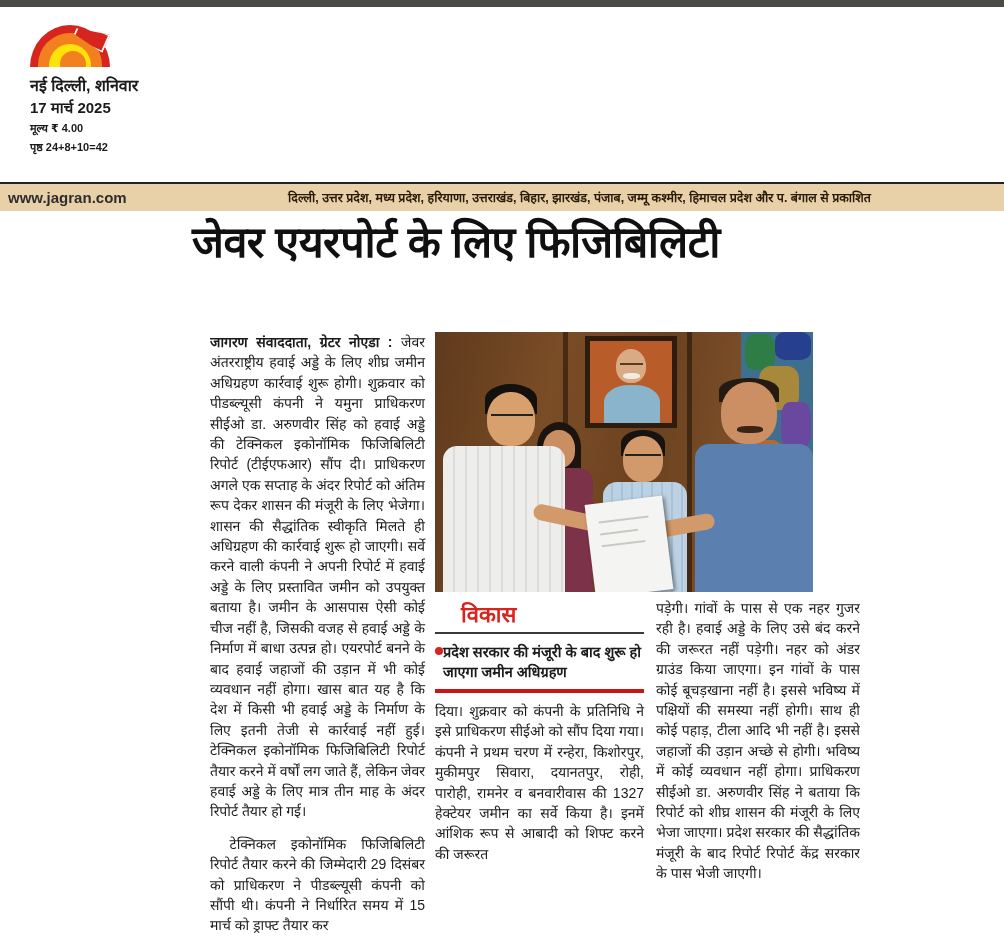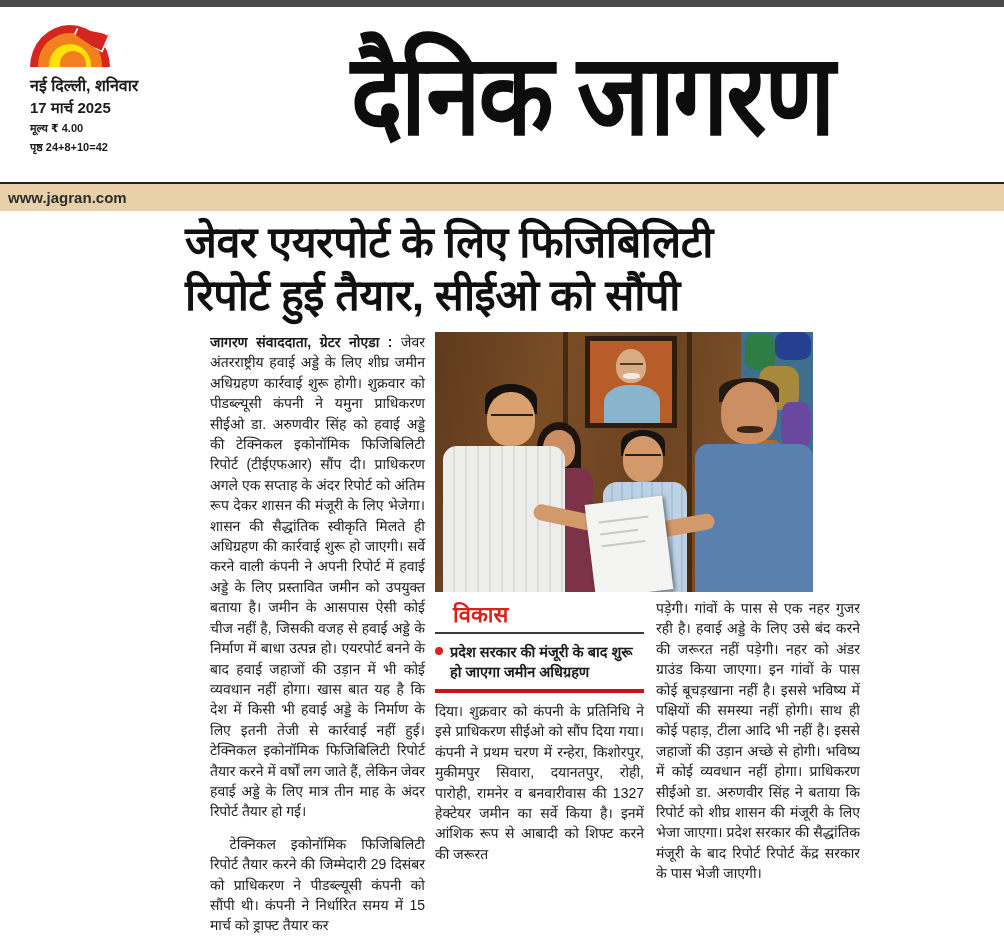--- a/index.html
+++ b/index.html
@@ -26,21 +26,21 @@
   .masthead-text { font-size:98px; font-weight:900; color:#0d0d0d; letter-spacing:-2px; line-height:1; transform:scaleY(1.15); white-space:nowrap; }
 
   .header-rule { position:absolute; top:182px; left:0; width:100%; height:2px; background:#222; }
 
   
   .strip { position:absolute; top:184px; left:0; width:100%; height:27px; background:#e8d0a8; display:flex; align-items:center; }
   .strip-site { flex:none; width:185px; padding-left:8px; font-weight:bold; font-size:15px; color:#2e2e2e; }
   .strip-pub { flex:1; text-align:center; font-weight:bold; font-size:12.5px; color:#2a1c08; padding-right:30px; }
 
   
-  .headline { position:absolute; top:216px; left:185px; width:680px; font-size:43px; line-height:53px; font-weight:bold; color:#101010; letter-spacing:-0.5px; }
+  .headline { position:absolute; top:216px; left:192px; width:680px; font-size:43px; line-height:53px; font-weight:bold; color:#101010; letter-spacing:-0.5px; }
 
   
   .article-body { position:absolute; top:332px; left:210px; width:650px; height:613px; display:flex; gap:10px; overflow:hidden; }
   .col-left { flex:none; width:215px; font-size:14px; line-height:20.4px; text-align:justify; }
   .col-left p + p { text-indent:1.4em;margin-top:12px; }
   .byline { font-weight:bold; }
   .right-wrap { flex:1; min-width:0; }
 
   
   .photo { position:relative; width:378px; height:260px; background:linear-gradient(100deg,#5e3a1d 0%,#7a4d26 30%,#6b4220 55%,#7d512a 80%,#5e3a1d 100%); overflow:hidden; }
@@ -66,23 +66,23 @@
   .caption { margin-top:5px; width:380px; font-weight:bold; font-size:14.5px; line-height:21px; color:#141414; }
   .credit-dot { color:#d6251f; font-size:12px; }
   .credit { font-weight:bold; }
 
   
   .lower { display:flex; gap:12px; margin-top:6px; }
   .col-mid { flex:none; width:209px; }
   .col-right { flex:1; min-width:0; font-size:14px; line-height:20.4px; text-align:justify; }
 
   .hbox { margin-bottom:8px; }
-  .hbox-title { color:#d6251f; font-weight:bold; font-size:22px; margin-left:18px; margin-bottom:4px; }
+  .hbox-title { color:#d6251f; font-weight:bold; font-size:22px; margin-left:26px; margin-bottom:4px; }
   .hbox-rule-top { height:2px; background:#3a3a3a; margin-bottom:8px; }
-  .hbox-item { display:flex; gap:7px; font-weight:bold; font-size:14.5px; line-height:20px; margin-bottom:7px; }
+  .hbox-item { display:flex; font-weight:bold; font-size:14.5px; line-height:20px; margin-bottom:7px; }
   .hbox-bullet { flex:none; width:8px; height:8px; border-radius:50%; background:#d6251f; margin-top:5px; }
   .hbox-rule-bottom { height:4px; background:#cc1512; margin-top:4px; }
   .col-mid-text { font-size:14px; line-height:20.4px; text-align:justify; margin-top:8px; }
 </style>
 </head>
 <body>
 
 <div class="page">
 
   <div class="topbar"></div>
@@ -94,34 +94,31 @@
         <div class="sun-mid"></div>
         <div class="sun-ray"></div>
         <div class="sun-core"></div>
         <div class="sun-swirl"></div>
       </div>
       <div class="dl1">नई दिल्ली, शनिवार</div>
       <div class="dl2">17 मार्च 2025</div>
       <div class="dl-s">मूल्य ₹ 4.00</div>
       <div class="dl-s">पृष्ठ 24+8+10=42</div>
     </div>
-    <div class="masthead">
-      <div class="masthead-text">दैनिक जागरण</div>
-    </div>
   </div>
 
   <div class="header-rule"></div>
 
   <div class="strip">
     <div class="strip-site">www.jagran.com</div>
+    <div class="strip-pub">दिल्ली, उत्तर प्रदेश, मध्य प्रदेश, हरियाणा, उत्तराखंड, बिहार, झारखंड, पंजाब, जम्मू कश्मीर, हिमाचल प्रदेश और प. बंगाल से प्रकाशित</div>
   </div>
 
   <div class="headline">
     <div>जेवर एयरपोर्ट के लिए फिजिबिलिटी</div>
-    <div>रिपोर्ट हुई तैयार, सीईओ को सौंपी</div>
   </div>
 
   <div class="article-body">
 
     <div class="col-left">
       <p><span class="byline">जागरण संवाददाता, ग्रेटर नोएडा :</span> <span>जेवर अंतरराष्ट्रीय हवाई अड्डे के लिए शीघ्र जमीन अधिग्रहण कार्रवाई शुरू होगी। शुक्रवार को पीडब्ल्यूसी कंपनी ने यमुना प्राधिकरण सीईओ डा. अरुणवीर सिंह को हवाई अड्डे की टेक्निकल इकोनॉमिक फिजिबिलिटी रिपोर्ट (टीईएफआर) सौंप दी। प्राधिकरण अगले एक सप्ताह के अंदर रिपोर्ट को अंतिम रूप देकर शासन की मंजूरी के लिए भेजेगा। शासन की सैद्धांतिक स्वीकृति मिलते ही अधिग्रहण की कार्रवाई शुरू हो जाएगी। सर्वे करने वाली कंपनी ने अपनी रिपोर्ट में हवाई अड्डे के लिए प्रस्तावित जमीन को उपयुक्त बताया है। जमीन के आसपास ऐसी कोई चीज नहीं है, जिसकी वजह से हवाई अड्डे के निर्माण में बाधा उत्पन्न हो। एयरपोर्ट बनने के बाद हवाई जहाजों की उड़ान में भी कोई व्यवधान नहीं होगा। खास बात यह है कि देश में किसी भी हवाई अड्डे के निर्माण के लिए इतनी तेजी से कार्रवाई नहीं हुई। टेक्निकल इकोनॉमिक फिजिबिलिटी रिपोर्ट तैयार करने में वर्षों लग जाते हैं, लेकिन जेवर हवाई अड्डे के लिए मात्र तीन माह के अंदर रिपोर्ट तैयार हो गई।</span></p>
       <p>टेक्निकल इकोनॉमिक फिजिबिलिटी रिपोर्ट तैयार करने की जिम्मेदारी 29 दिसंबर को प्राधिकरण ने पीडब्ल्यूसी कंपनी को सौंपी थी। कंपनी ने निर्धारित समय में 15 मार्च को ड्राफ्ट तैयार कर</p>
     </div>
 
     <div class="right-wrap">

